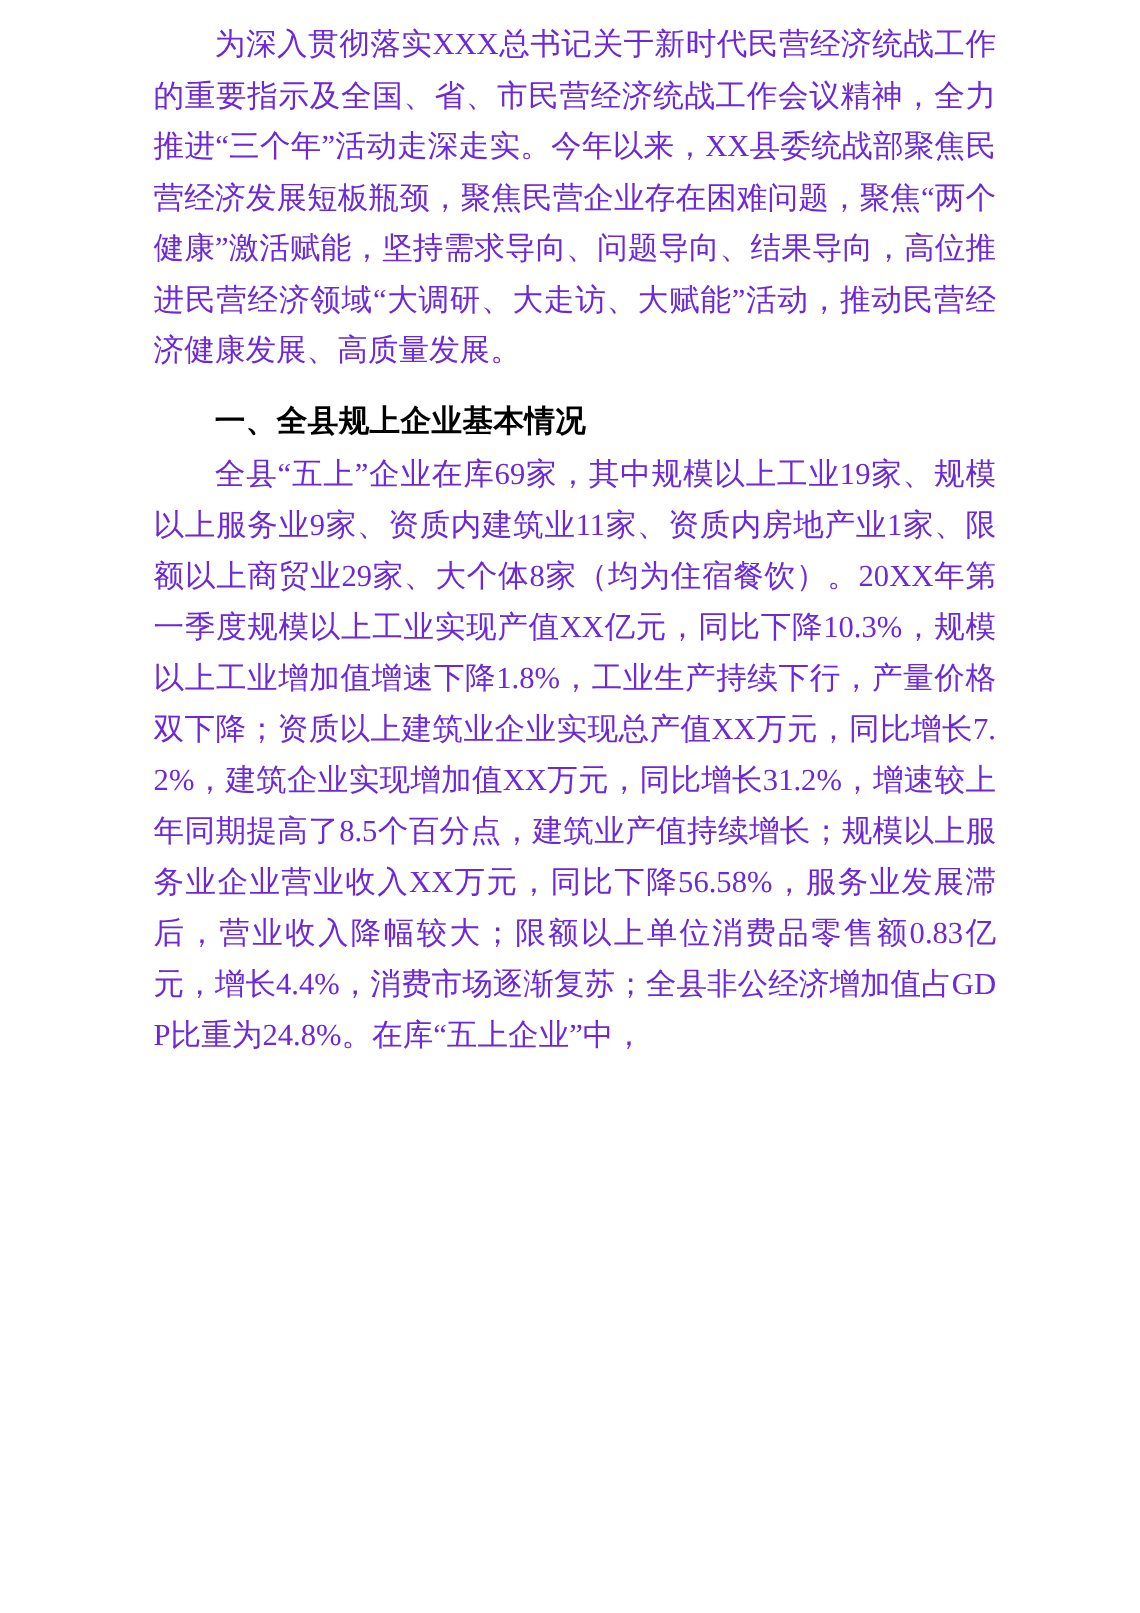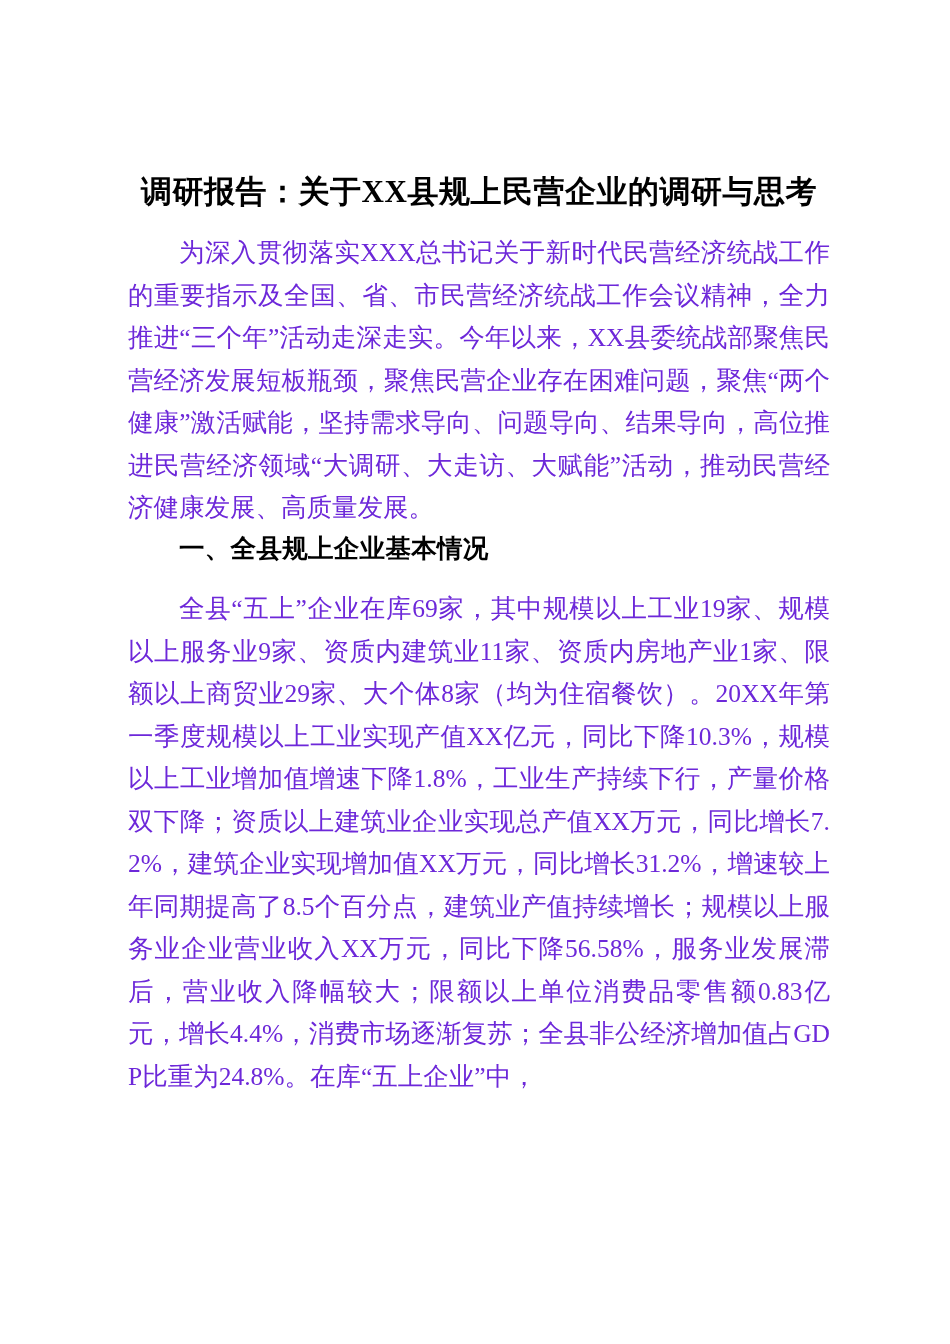--- a/index.html
+++ b/index.html
@@ -55,39 +55,38 @@
     text-justify: inter-character;
     text-indent: 2em;
     color: #6d28d9;
     word-break: break-all;
   }
 
   .para-lead { margin-top: 16px; }
 
   
   .section-heading {
-    font-family: Liberation Mono, monospace;
+    font-family: Liberation Sans, sans-serif;
     font-weight: bold;
     font-size: 25.5px;
     line-height: 42.5px;
     text-indent: 2em;
     letter-spacing: 0.3px;
-    margin-top: 0;
+    margin-top: 16px;
     color: #000;
   }
 
-  .section-body { margin-top: 16px; }
+  .section-body { margin-top: 2px; }
 </style>
 </head>
 <body>
 
 <div id="page">
   <div id="content">
 
-    <h1 class="doc-title">调研报告：关于XX县规上民营企业的调研与思考</h1>
 
     <p class="para para-lead">为深入贯彻落实XXX总书记关于新时代民营经济统战工作的重要指示及全国、省、市民营经济统战工作会议精神，全力推进“三个年”活动走深走实。今年以来，XX县委统战部聚焦民营经济发展短板瓶颈，聚焦民营企业存在困难问题，聚焦“两个健康”激活赋能，坚持需求导向、问题导向、结果导向，高位推进民营经济领域“大调研、大走访、大赋能”活动，推动民营经济健康发展、高质量发展。</p>
 
     <h2 class="section-heading">一、全县规上企业基本情况</h2>
 
     <p class="para section-body">全县“五上”企业在库69家，其中规模以上工业19家、规模以上服务业9家、资质内建筑业11家、资质内房地产业1家、限额以上商贸业29家、大个体8家（均为住宿餐饮）。20XX年第一季度规模以上工业实现产值XX亿元，同比下降10.3%，规模以上工业增加值增速下降1.8%，工业生产持续下行，产量价格双下降；资质以上建筑业企业实现总产值XX万元，同比增长7.2%，建筑企业实现增加值XX万元，同比增长31.2%，增速较上年同期提高了8.5个百分点，建筑业产值持续增长；规模以上服务业企业营业收入XX万元，同比下降56.58%，服务业发展滞后，营业收入降幅较大；限额以上单位消费品零售额0.83亿元，增长4.4%，消费市场逐渐复苏；全县非公经济增加值占GDP比重为24.8%。在库“五上企业”中，</p>
 
   </div>
 </div>
 

